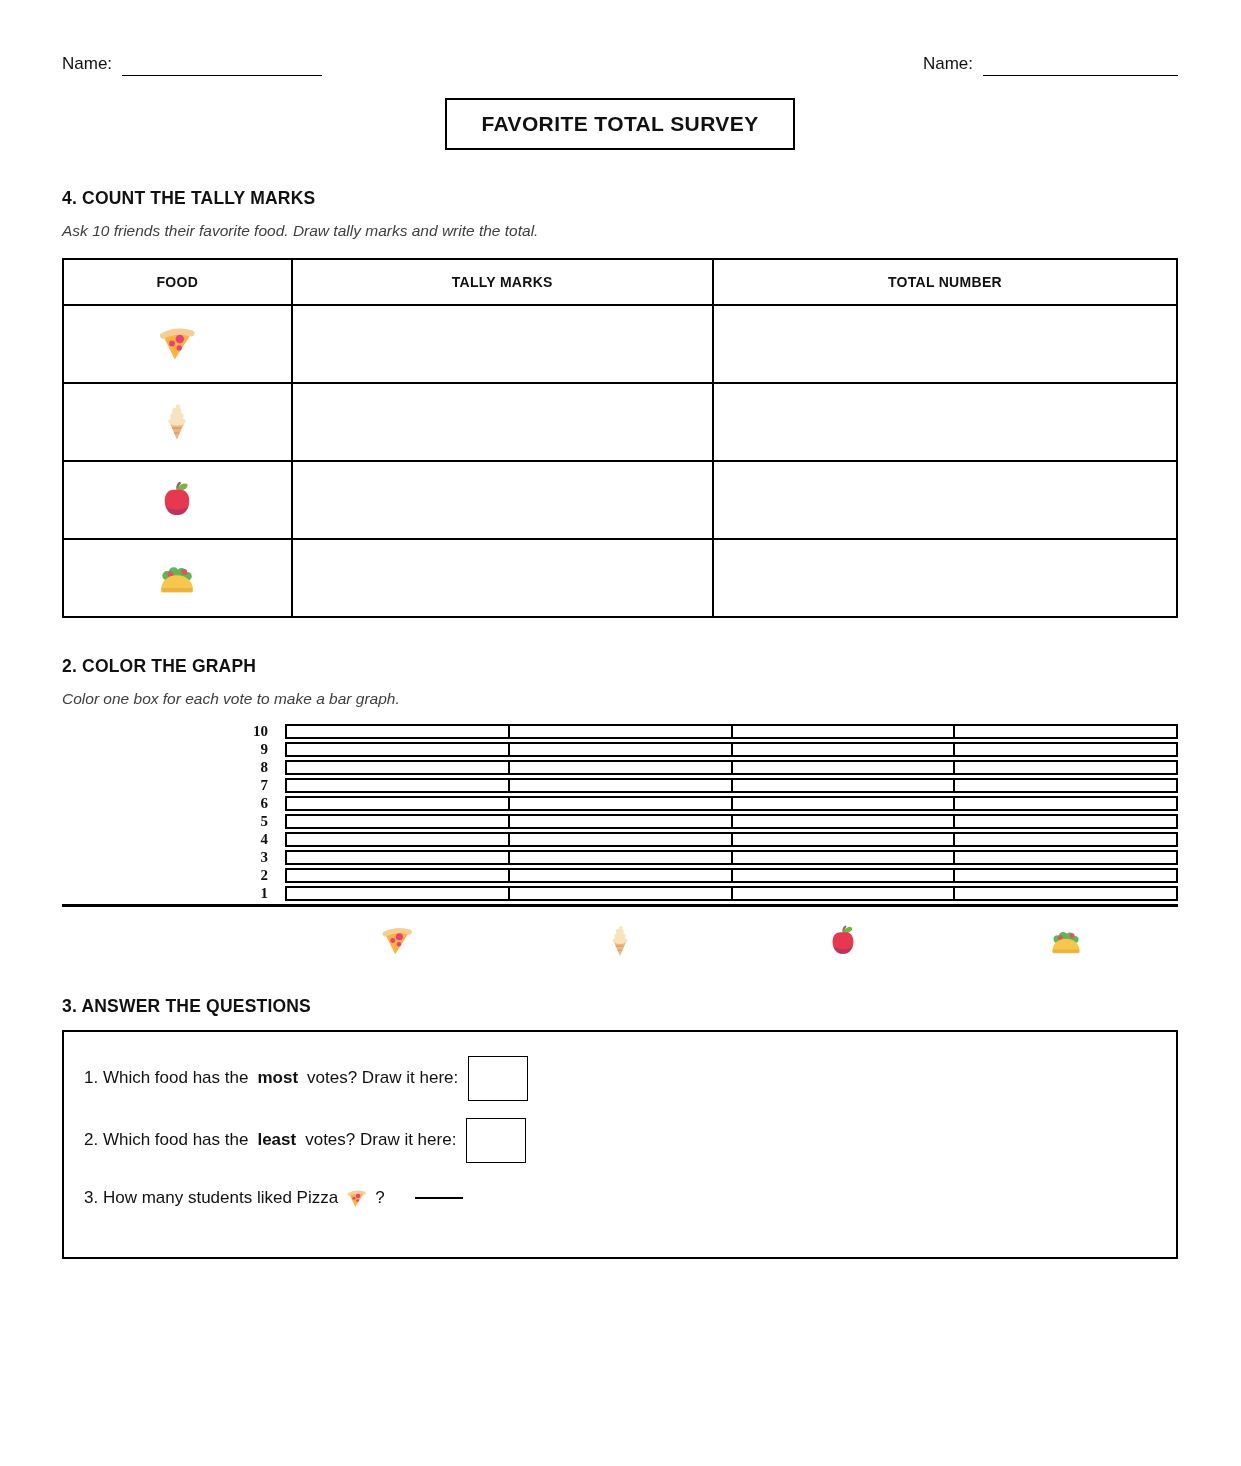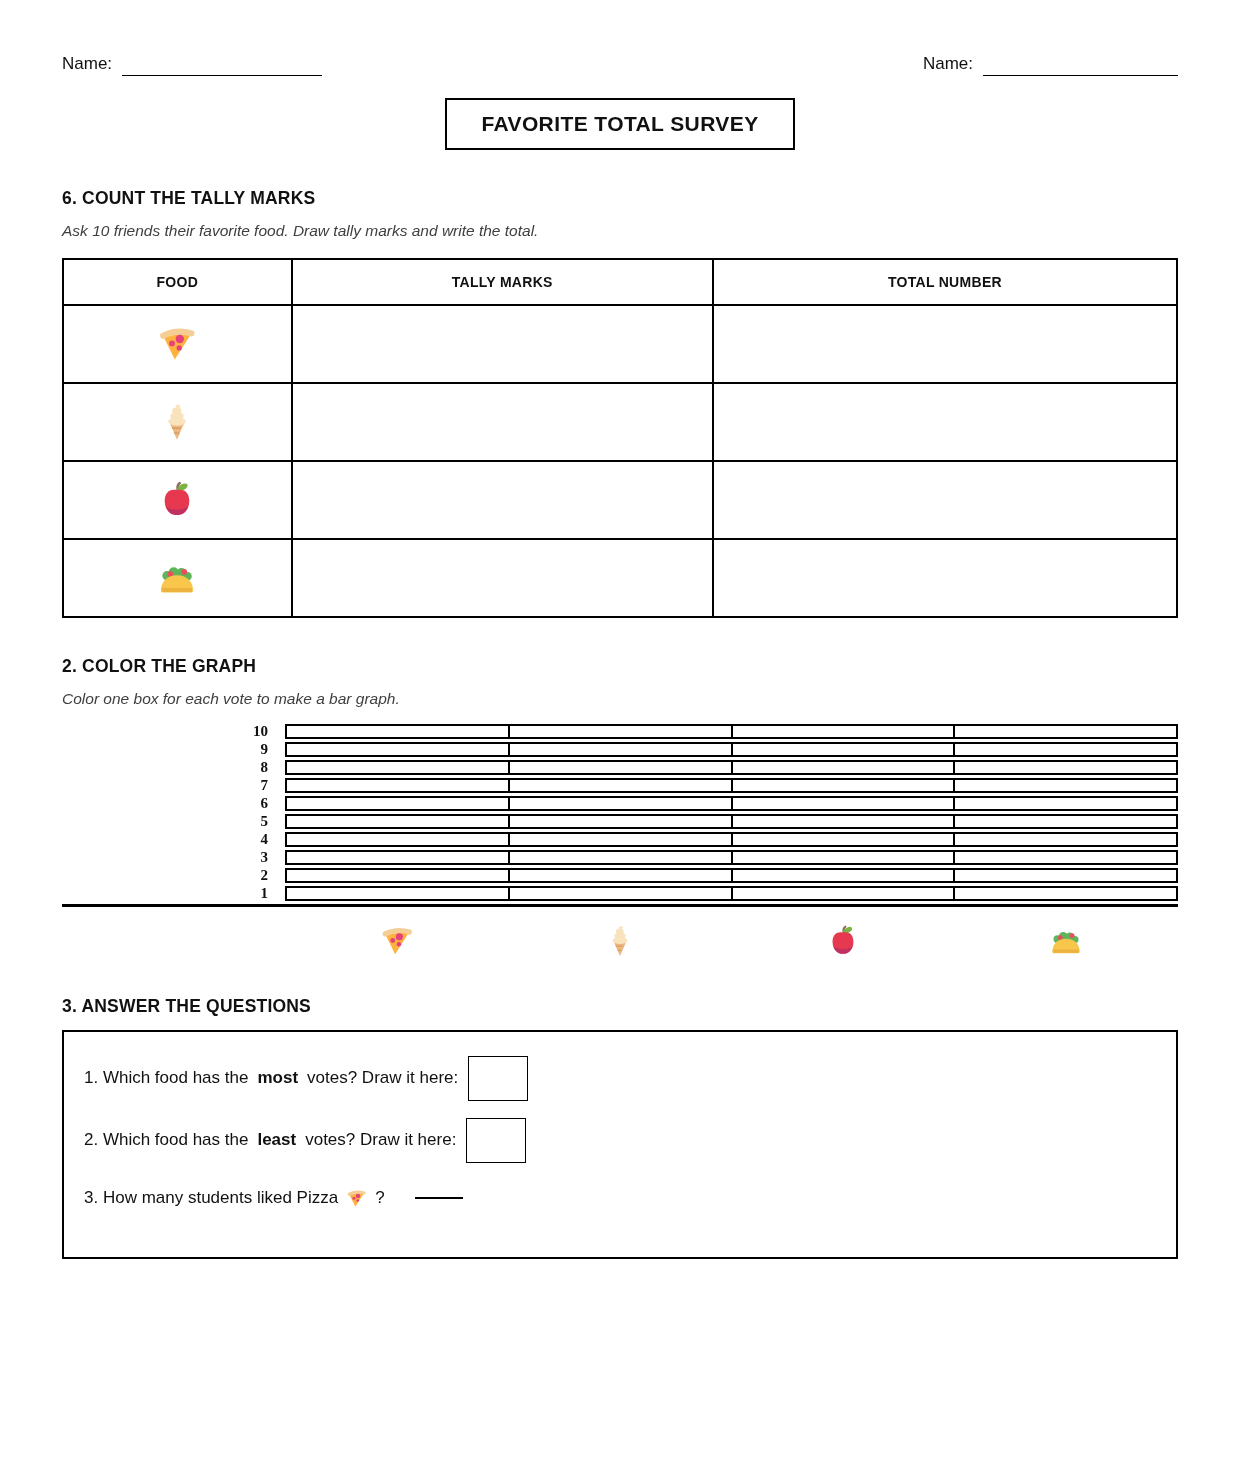--- a/index.html
+++ b/index.html
@@ -132,21 +132,21 @@
     <div class="field">
       <span class="field-label">Name:</span>
       <span class="blank-line date-line"></span>
     </div>
   </div>
 
   <div class="title-wrap">
     <div class="title-box">FAVORITE TOTAL SURVEY</div>
   </div>
 
-  <div class="sec-heading">6. COUNT THE TALLY MARKS</div>
+  <div class="sec-heading">4. COUNT THE TALLY MARKS</div>
   <div class="sec-instruction">Ask 10 friends their favorite food. Draw tally marks and write the total.</div>
 
   <table class="survey">
     <thead>
       <tr>
         <th class="col-food">FOOD</th>
         <th class="col-tally">TALLY MARKS</th>
         <th class="col-total">TOTAL NUMBER</th>
       </tr>
     </thead>

